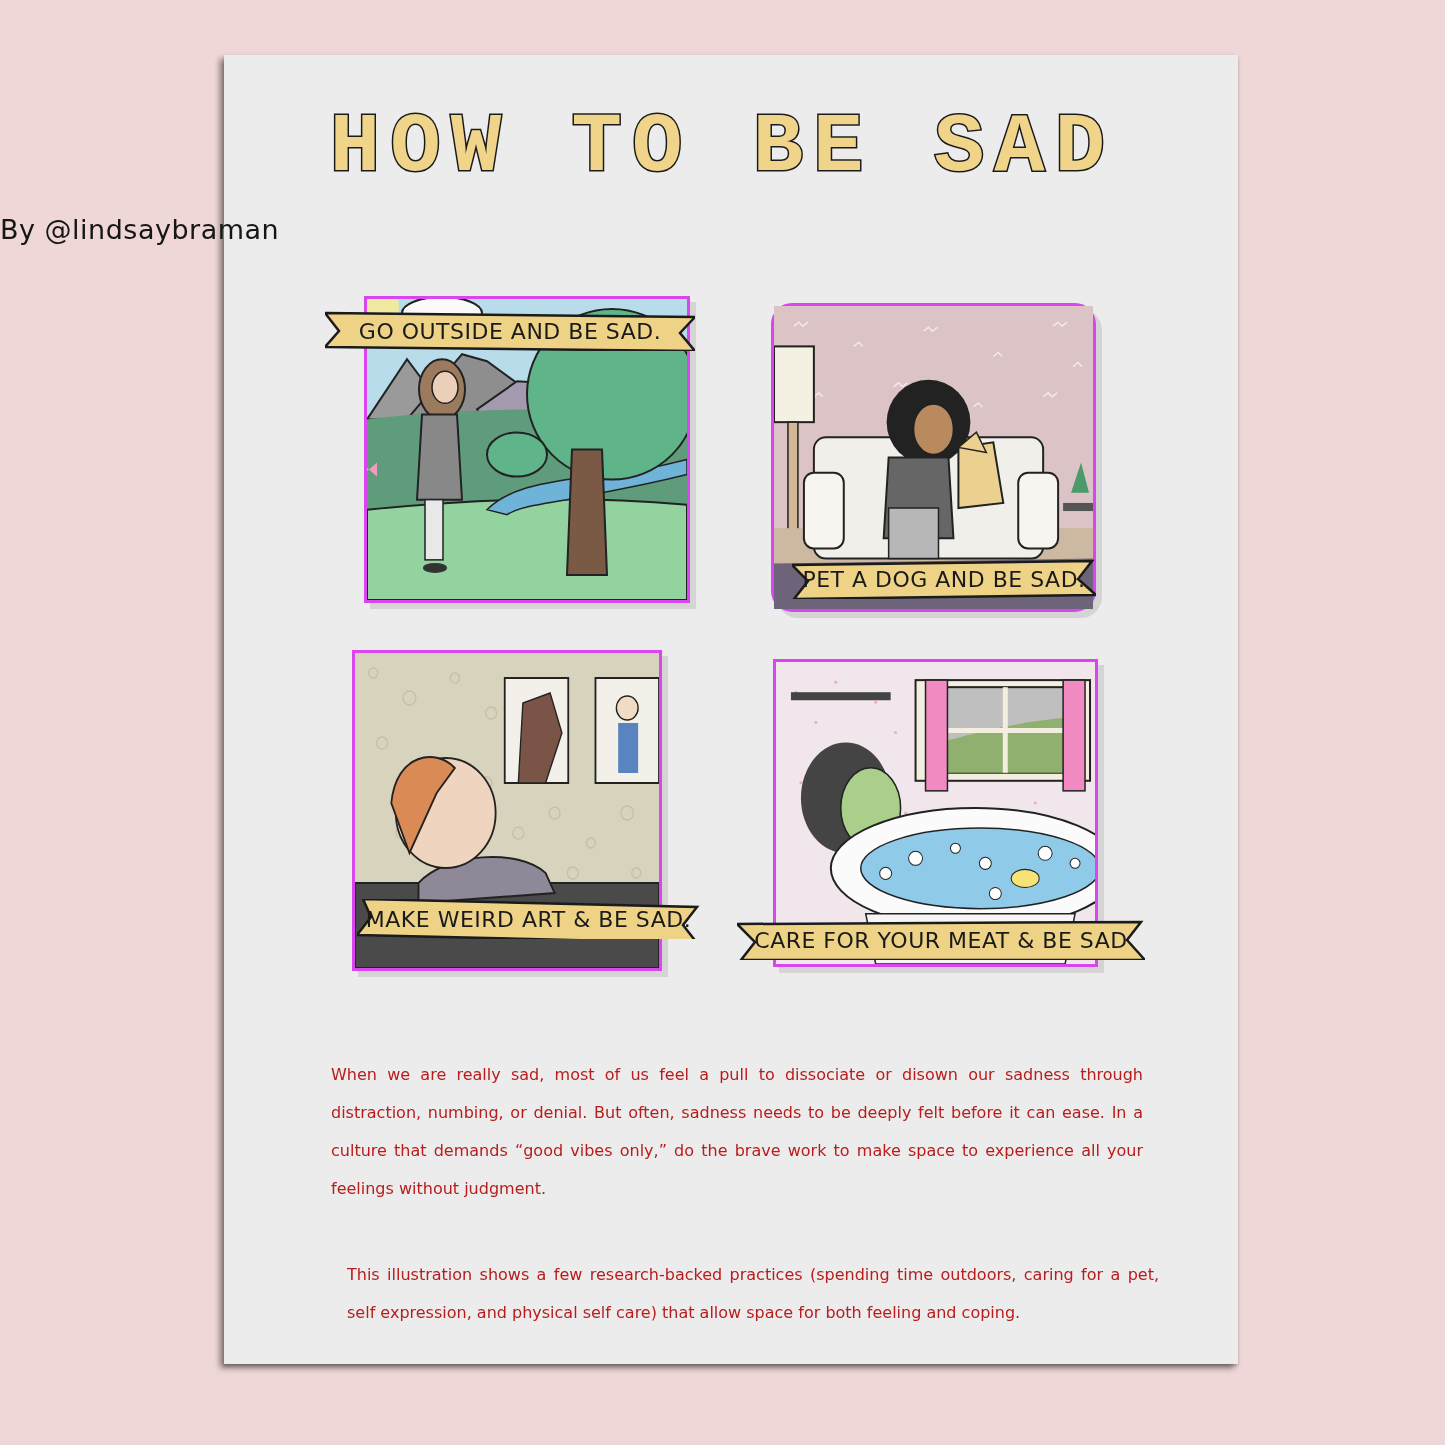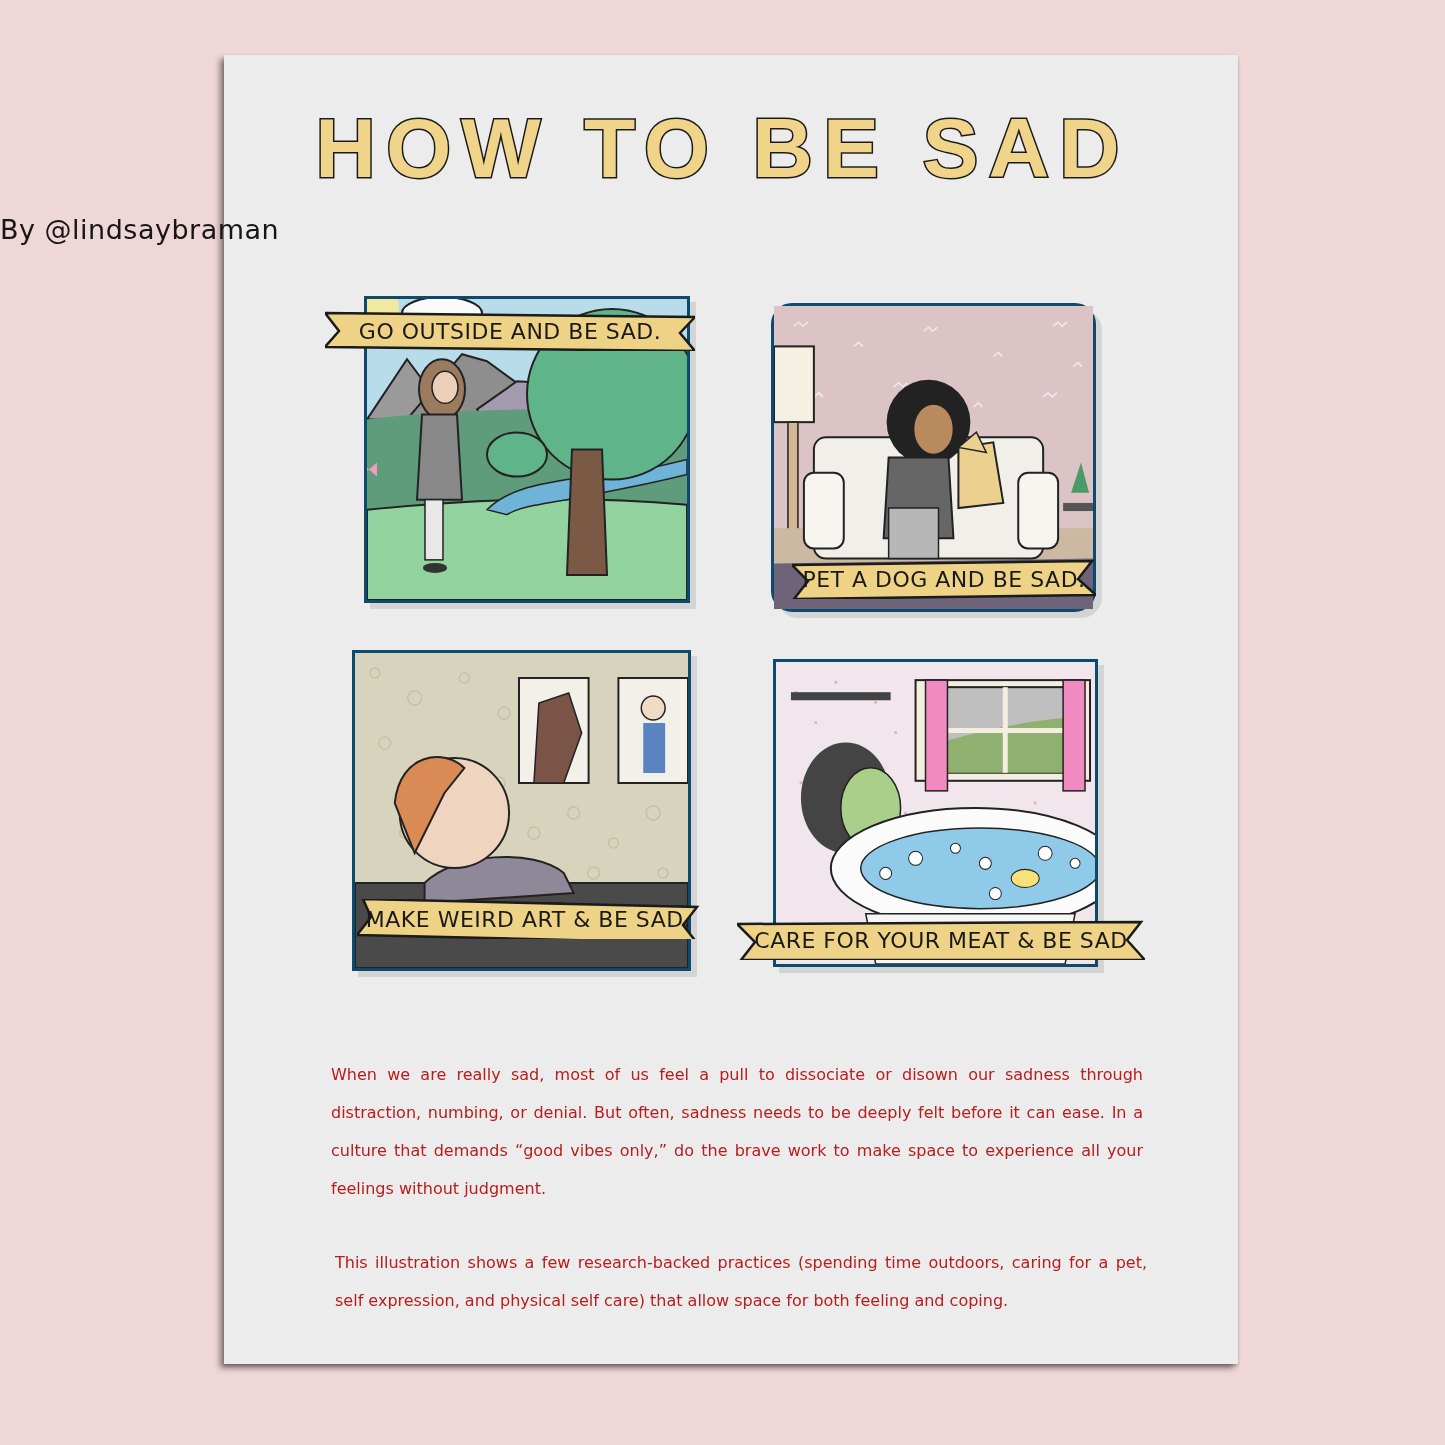--- a/index.html
+++ b/index.html
@@ -8,33 +8,33 @@
     background:#efd6d7;
     font-family:"DejaVu Sans", sans-serif;
   }
   .paper {
     position:absolute; left:224px; top:55px; width:1014px; height:1309px;
     background:#ececec;
     box-shadow:-4px 4px 6px rgba(0,0,0,0.45), 0 2px 3px rgba(0,0,0,0.2);
   }
   .title {
     position:absolute; left:0; top:98px; width:1445px; text-align:center;
-    font-family:Liberation Sans, sans-serif; font-weight:bold;
+    font-family:Liberation Mono, monospace; font-weight:bold;
     font-size:84px; letter-spacing:10px; line-height:100px;
     color:#efd48a;
     -webkit-text-stroke:3px #1a1a1a;
     paint-order:stroke fill;
   }
   .byline {
     position:absolute; left:0; top:214px; width:1445px; 
     font-family:"DejaVu Sans", sans-serif; font-size:27px; color:#161616;
     letter-spacing:0.5px;
   }
   .panel {
-    position:absolute; border:3px solid #0c4a6e; box-sizing:border-box;
+    position:absolute; border:3px solid #d946ef; box-sizing:border-box;
     box-shadow:6px 6px 0 rgba(0,0,0,0.10);
     overflow:visible;
   }
   .panel .scene { position:absolute; inset:0; overflow:hidden; }
   .panel svg { display:block; width:100%; height:100%; }
   .banner {
     position:absolute; height:40px;
     display:flex; align-items:center; justify-content:center;
     font-family:"DejaVu Sans", sans-serif; font-size:22px; color:#1a1a1a;
     letter-spacing:0.5px;
@@ -124,21 +124,21 @@
     </svg>
   </div>
   <div class="banner" style="left:18px; top:253px; width:304px;">
     <svg class="ribbon" viewBox="0 0 304 40" preserveAspectRatio="none">
         <polygon points="0,6 300,2 286,20 304,36 2,40 16,22" fill="#eed387" stroke="#1b1b1b" stroke-width="2.5"></polygon>
       </svg>
     <span>PET A DOG AND BE SAD.</span>
   </div>
 </div>
 
-<div class="panel" style="left:352px; top:650px; width:339px; height:321px;">
+<div class="panel" style="left:352px; top:650px; width:310px; height:321px;">
   <div class="scene">
     <svg viewBox="0 0 335 315" preserveAspectRatio="none">
       <rect width="335" height="315" fill="#d8d3bd"></rect>
       <g fill="none" stroke="#c7c0a4" stroke-width="1.5">
         <circle cx="20" cy="20" r="5"></circle>
           <circle cx="60" cy="45" r="7"></circle>
           <circle cx="110" cy="25" r="5"></circle>
           <circle cx="150" cy="60" r="6"></circle>
         <circle cx="30" cy="90" r="6"></circle>
           <circle cx="90" cy="110" r="5"></circle>
@@ -216,13 +216,13 @@
   </div>
   <div class="banner" style="left:-39px; top:258px; width:408px;">
     <svg class="ribbon" viewBox="0 0 408 40" preserveAspectRatio="none">
         <polygon points="0,4 404,2 390,20 408,40 4,40 18,22" fill="#eed387" stroke="#1b1b1b" stroke-width="2.5"></polygon>
       </svg>
     <span>CARE FOR YOUR MEAT &amp; BE SAD</span>
   </div>
 </div>
 
 <p class="body-text" id="p1" style="margin:0;">When we are really sad, most of us feel a pull to dissociate or disown our sadness through distraction, numbing, or denial. But often, sadness needs to be deeply felt before it can ease. In a culture that demands “good vibes only,” do the brave work to make space to experience all your feelings without judgment.</p>
-<p class="body-text" id="p2" style="margin:4px;">This illustration shows a few research-backed practices (spending time outdoors, caring for a pet, self expression, and physical self care) that allow space for both feeling and coping.</p>
+<p class="body-text" id="p2" style="margin:16px;">This illustration shows a few research-backed practices (spending time outdoors, caring for a pet, self expression, and physical self care) that allow space for both feeling and coping.</p>
 
 </body></html>

